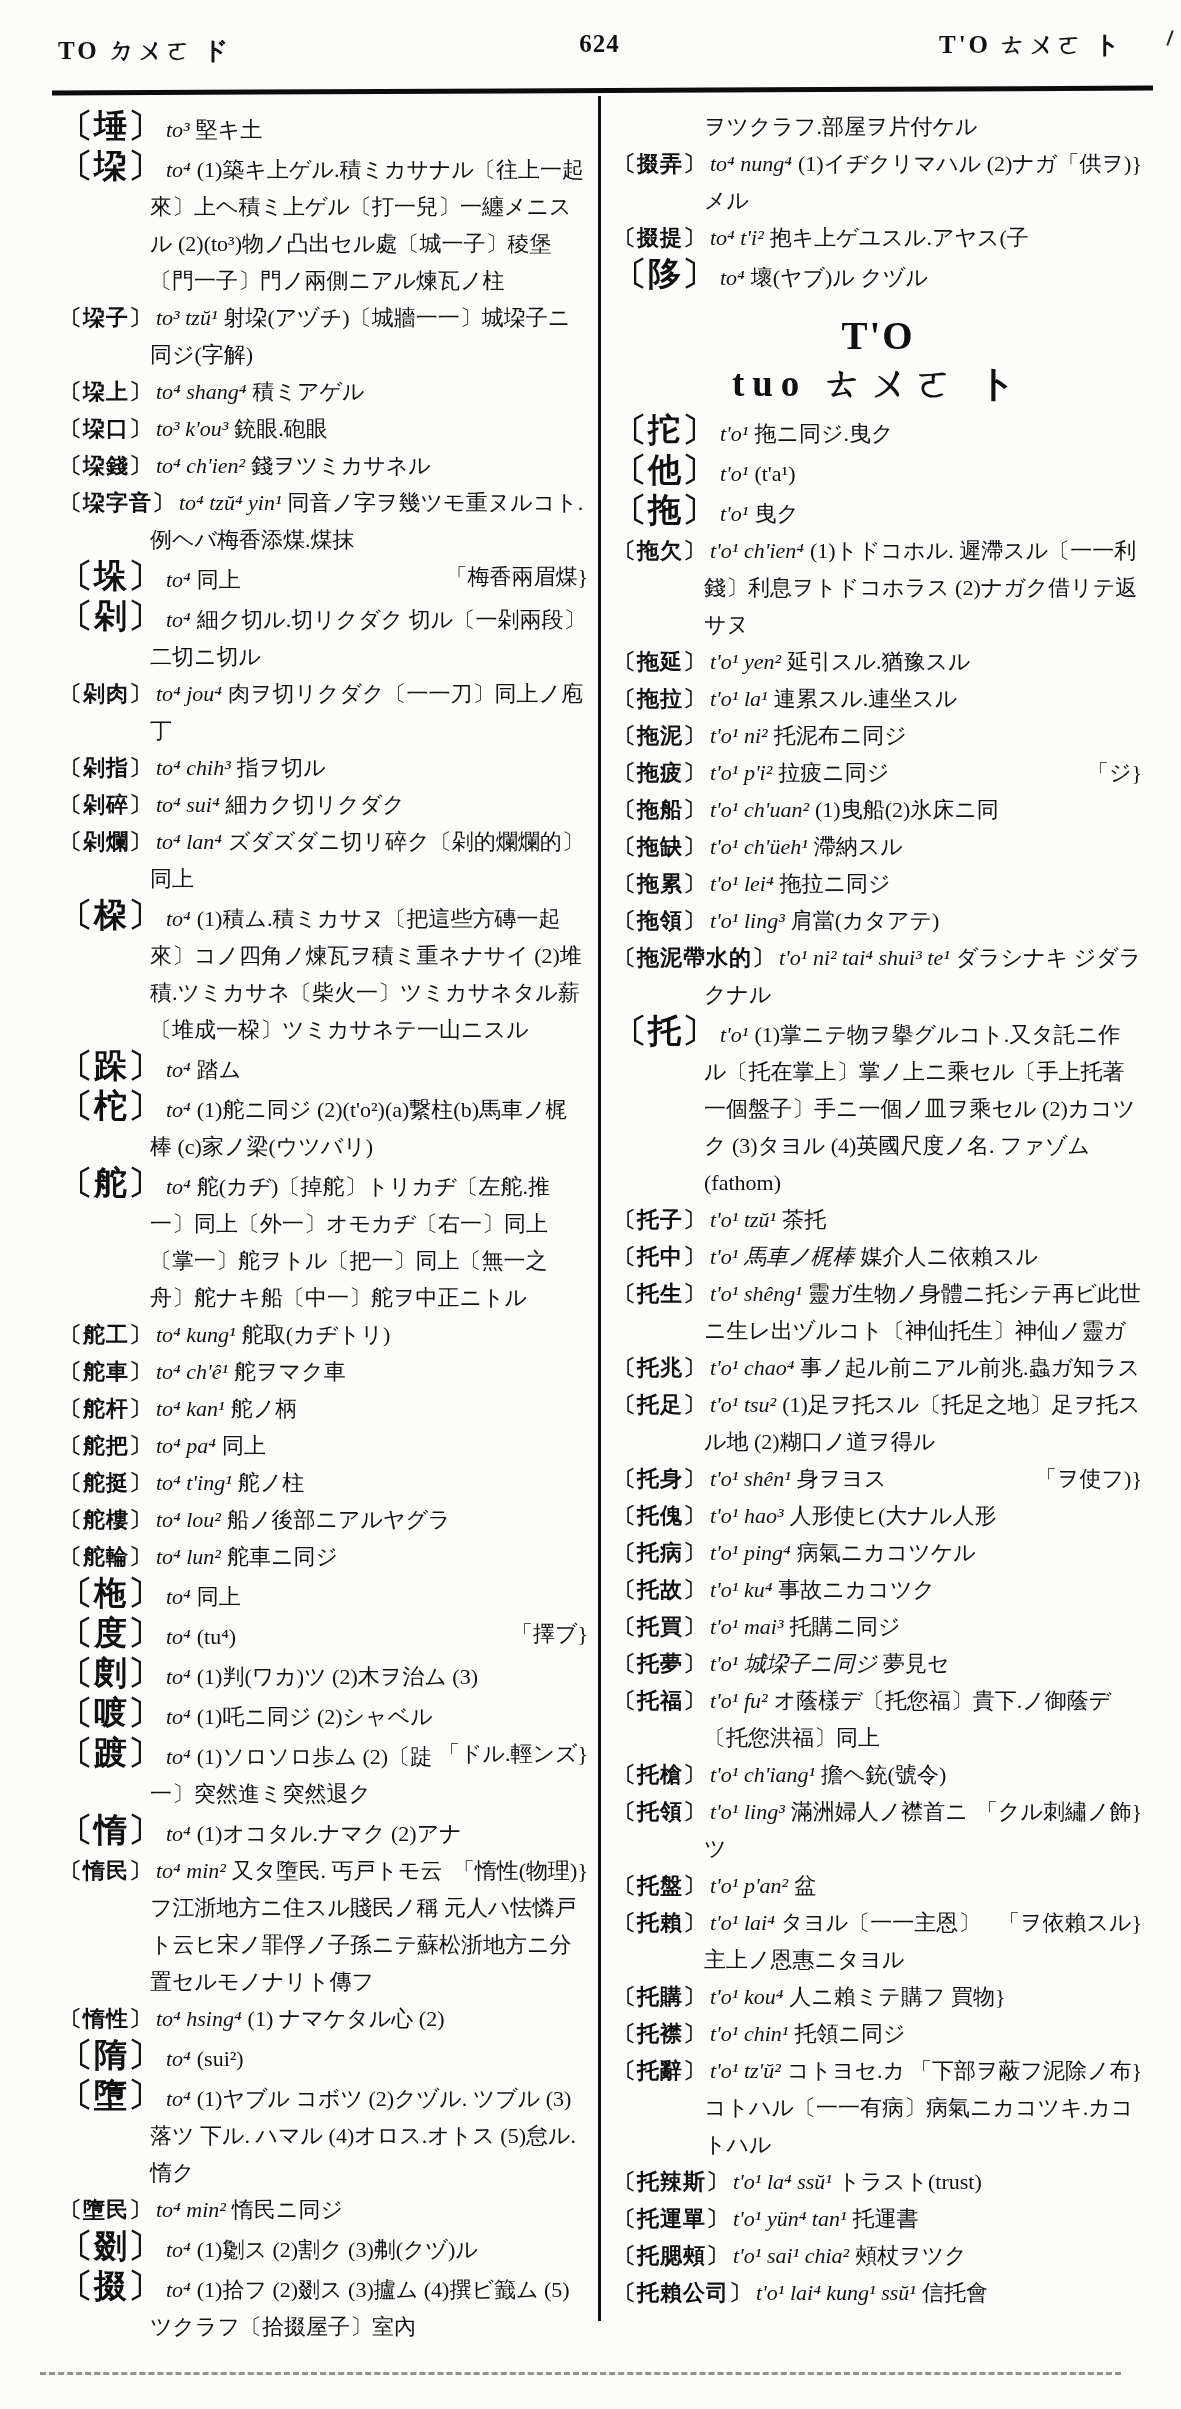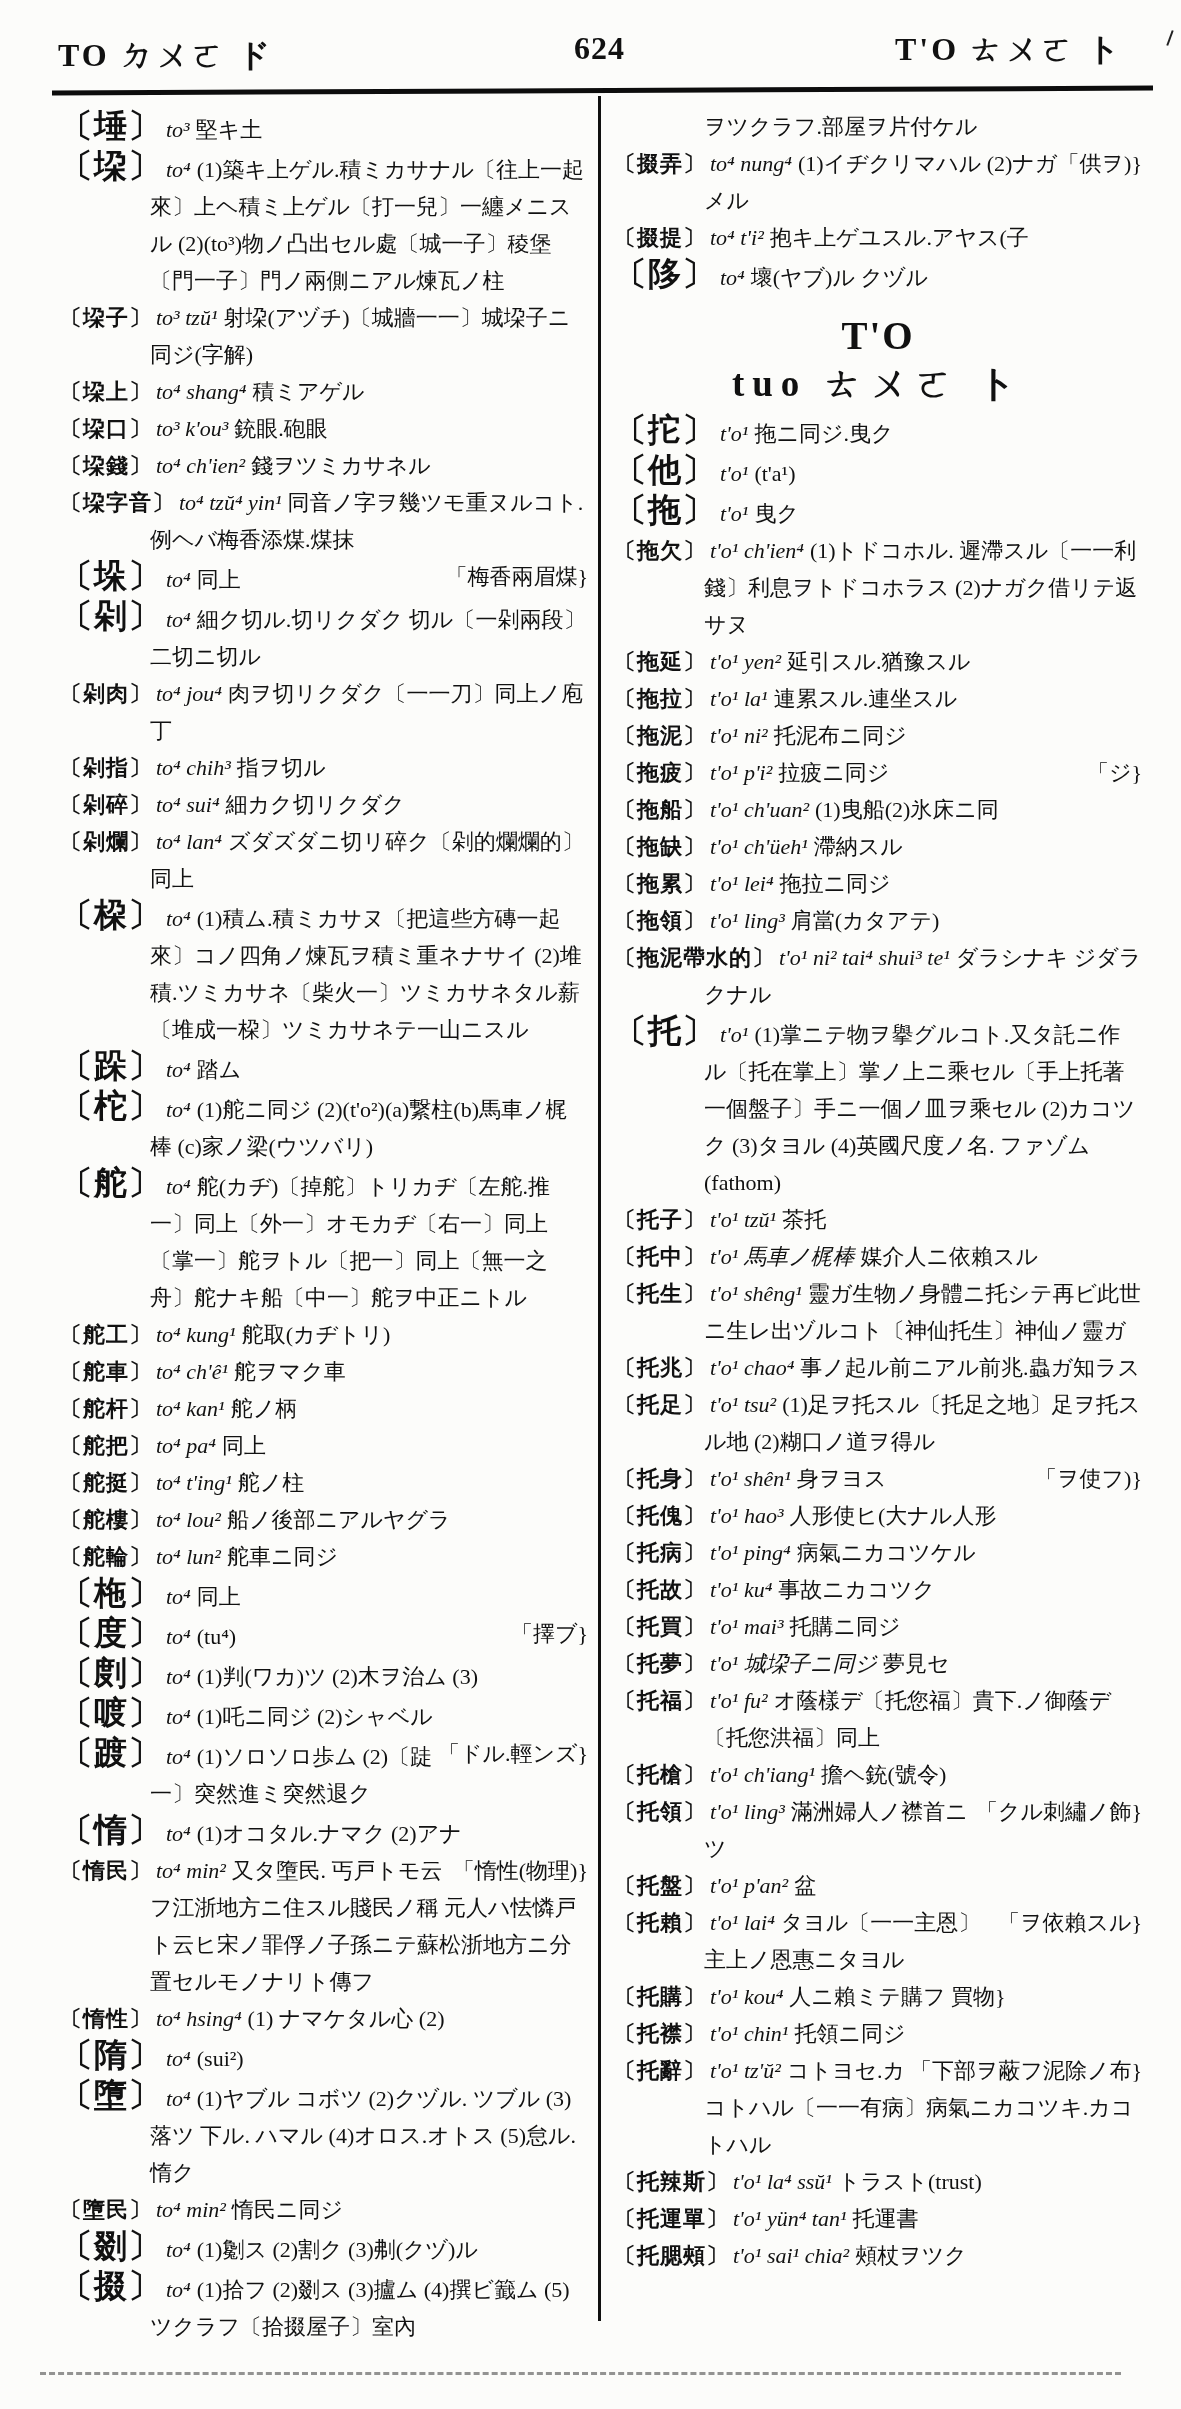--- a/index.html
+++ b/index.html
@@ -5,21 +5,21 @@
   html,body{margin:0;padding:0;}
   body{
     width:1181px;height:2409px;position:relative;
     background:#fcfcfa;color:#111;
     font-family:"Liberation Serif","DejaVu Serif",serif;
     overflow:hidden;
   }
   .page{position:absolute;inset:0;}
   
   .header{position:absolute;top:28px;left:58px;right:40px;height:52px;
-    font-weight:bold;font-size:32px;letter-spacing:3px;}
+    font-weight:bold;font-size:25px;letter-spacing:3px;}
   .hdr-left{position:absolute;left:0;top:6px;}
   .hdr-center{position:absolute;left:50%;transform:translateX(-50%);top:2px;letter-spacing:1px;}
   .hdr-right{position:absolute;right:18px;top:0;}
   .top-rule{position:absolute;top:88px;left:52px;right:28px;height:5px;background:#0d0d0d;
     transform:rotate(-0.25deg);}
   
   .col{position:absolute;top:108px;font-size:22px;line-height:37px;}
   .col-left{left:60px;width:528px;}
   .col-right{left:614px;width:528px;}
   .divider{position:absolute;top:96px;bottom:88px;left:598px;width:3px;background:#101010;}
@@ -127,16 +127,17 @@
       <div class="entry"><span class="hd">〔托槍〕</span><span class="rd">t'o¹ ch'iang¹</span><span>擔ヘ銃(號令)</span></div>
       <div class="entry"><span class="note">「クル刺繡ノ飾}</span><span class="hd">〔托領〕</span><span class="rd">t'o¹ ling³</span><span>滿洲婦人ノ襟首ニツ</span></div>
       <div class="entry"><span class="hd">〔托盤〕</span><span class="rd">t'o¹ p'an²</span><span>盆</span></div>
       <div class="entry"><span class="note">「ヲ依賴スル}</span><span class="hd">〔托賴〕</span><span class="rd">t'o¹ lai⁴</span><span>タヨル〔一一主恩〕主上ノ恩惠ニタヨル</span></div>
       <div class="entry"><span class="hd">〔托購〕</span><span class="rd">t'o¹ kou⁴</span><span>人ニ賴ミテ購フ 買物}</span></div>
       <div class="entry"><span class="hd">〔托襟〕</span><span class="rd">t'o¹ chin¹</span><span>托領ニ同ジ</span></div>
       <div class="entry"><span class="note">「下部ヲ蔽フ泥除ノ布}</span><span class="hd">〔托辭〕</span><span class="rd">t'o¹ tz'ŭ²</span><span>コトヨセ.カコトハル〔一一有病〕病氣ニカコツキ.カコトハル</span></div>
       <div class="entry"><span class="hd">〔托辣斯〕</span><span class="rd">t'o¹ la⁴ ssŭ¹</span><span>トラスト(trust)</span></div>
       <div class="entry"><span class="hd">〔托運單〕</span><span class="rd">t'o¹ yün⁴ tan¹</span><span>托運書</span></div>
       <div class="entry"><span class="hd">〔托腮頰〕</span><span class="rd">t'o¹ sai¹ chia²</span><span>頰杖ヲツク</span></div>
+      <div class="entry"><span class="hd">〔托賴公司〕</span><span class="rd">t'o¹ lai⁴ kung¹ ssŭ¹</span><span>信托會</span></div>
     </div>
 
   <div class="artifact"></div>
 </div>
 
 </body></html>

